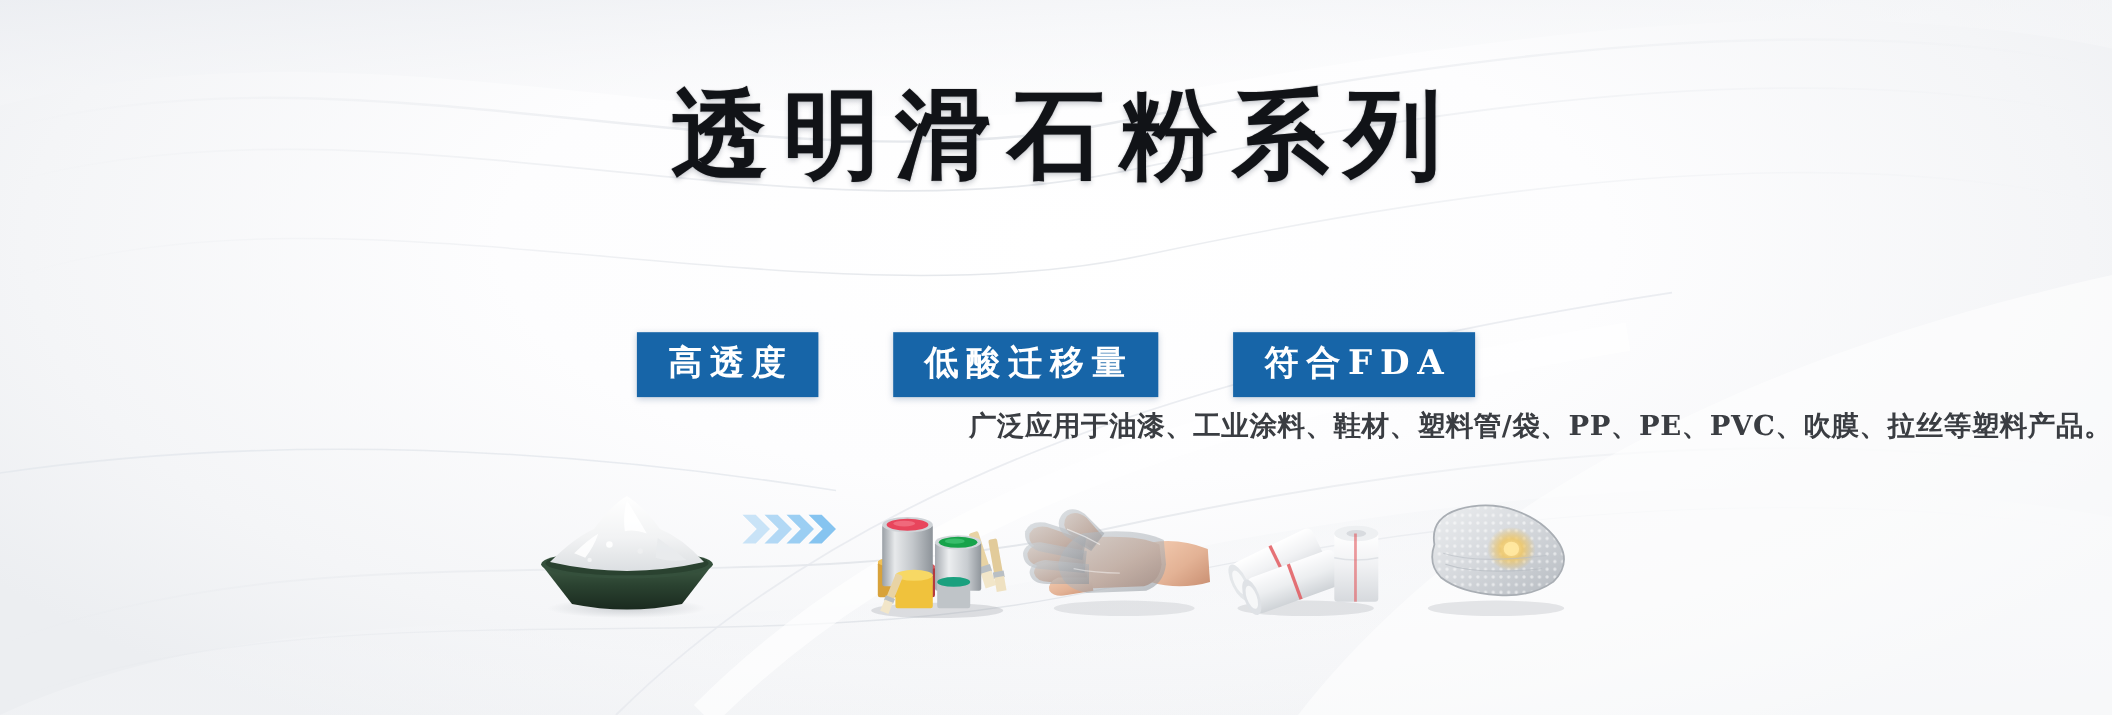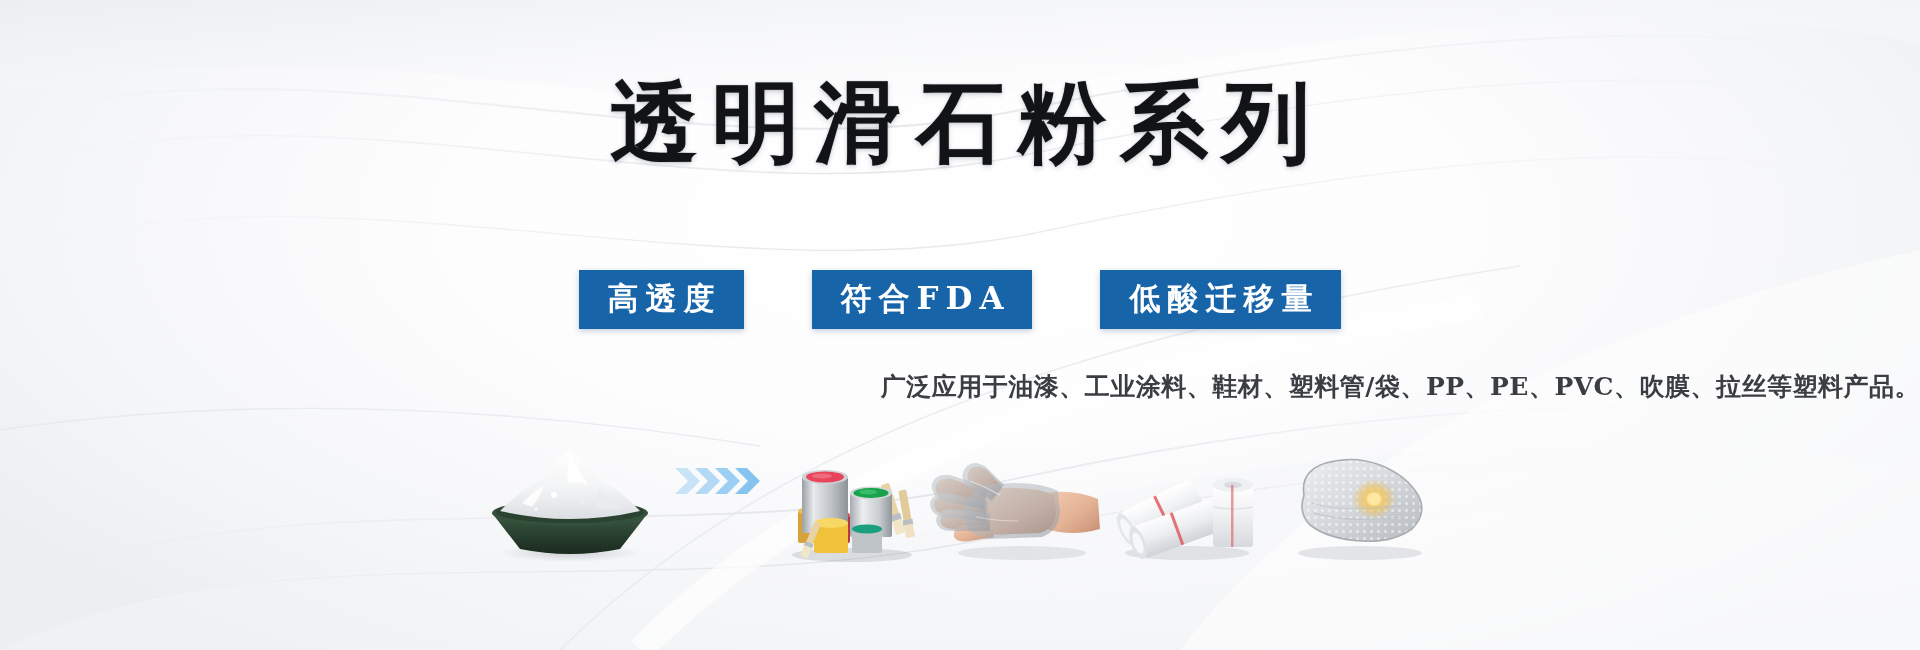--- a/index.html
+++ b/index.html
@@ -31,20 +31,21 @@
     display:flex;justify-content:center;align-items:center;gap:68px;
   }
   .badge{
     background:#1765a8;color:#ffffff;
     font-family:"DejaVu Serif","Liberation Serif",serif;
     font-weight:700;font-size:31px;line-height:1;
     letter-spacing:7px;text-indent:7px;
     padding:13px 22px 15px 22px;
     box-shadow:0 2px 6px rgba(20,60,110,.25);
     white-space:nowrap;
+    margin-top:32px;
   }
   .desc{
     position:absolute;left:0;right:0;top:370px;text-align:right;
     font-family:"DejaVu Serif","Liberation Serif",serif;
     font-size:25px;font-weight:700;color:#3a3d42;letter-spacing:.5px;
     white-space:nowrap;
   }
   .products{
     position:absolute;left:0;right:0;top:432px;height:130px;
     display:flex;justify-content:center;align-items:flex-end;gap:0;
@@ -92,22 +93,22 @@
     <path d="M560,650 C760,452 1060,336 1520,266" fill="none" stroke="#e6e9ed" stroke-width="1.6" opacity=".8"></path>
     <path d="M0,430 C260,392 520,408 760,446" fill="none" stroke="#e4e7ec" stroke-width="1.4" opacity=".8"></path>
   </svg>
 
   <div class="title-wrap">
     <div class="title">透明滑石粉系列</div>
   </div>
 
   <div class="badges">
     <div class="badge">高透度</div>
+    <div class="badge">低酸迁移量</div>
     <div class="badge">符合FDA</div>
-    <div class="badge">低酸迁移量</div>
   </div>
 
   <div class="desc">广泛应用于油漆、工业涂料、鞋材、塑料管/袋、PP、PE、PVC、吹膜、拉丝等塑料产品。</div>
 
   <div class="products">
 
     <div class="prod p-powder">
       <svg width="200" height="125" viewBox="0 0 200 125" aria-hidden="true">
         <defs>
           <linearGradient id="powderG" x1="0" y1="0" x2="0" y2="1">

